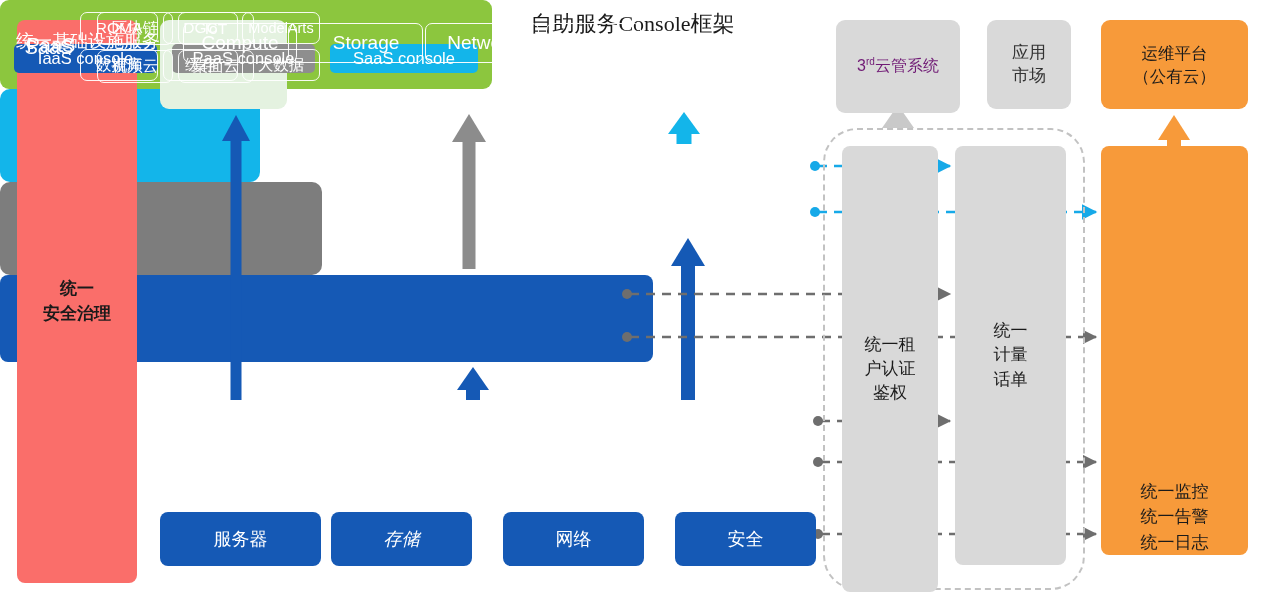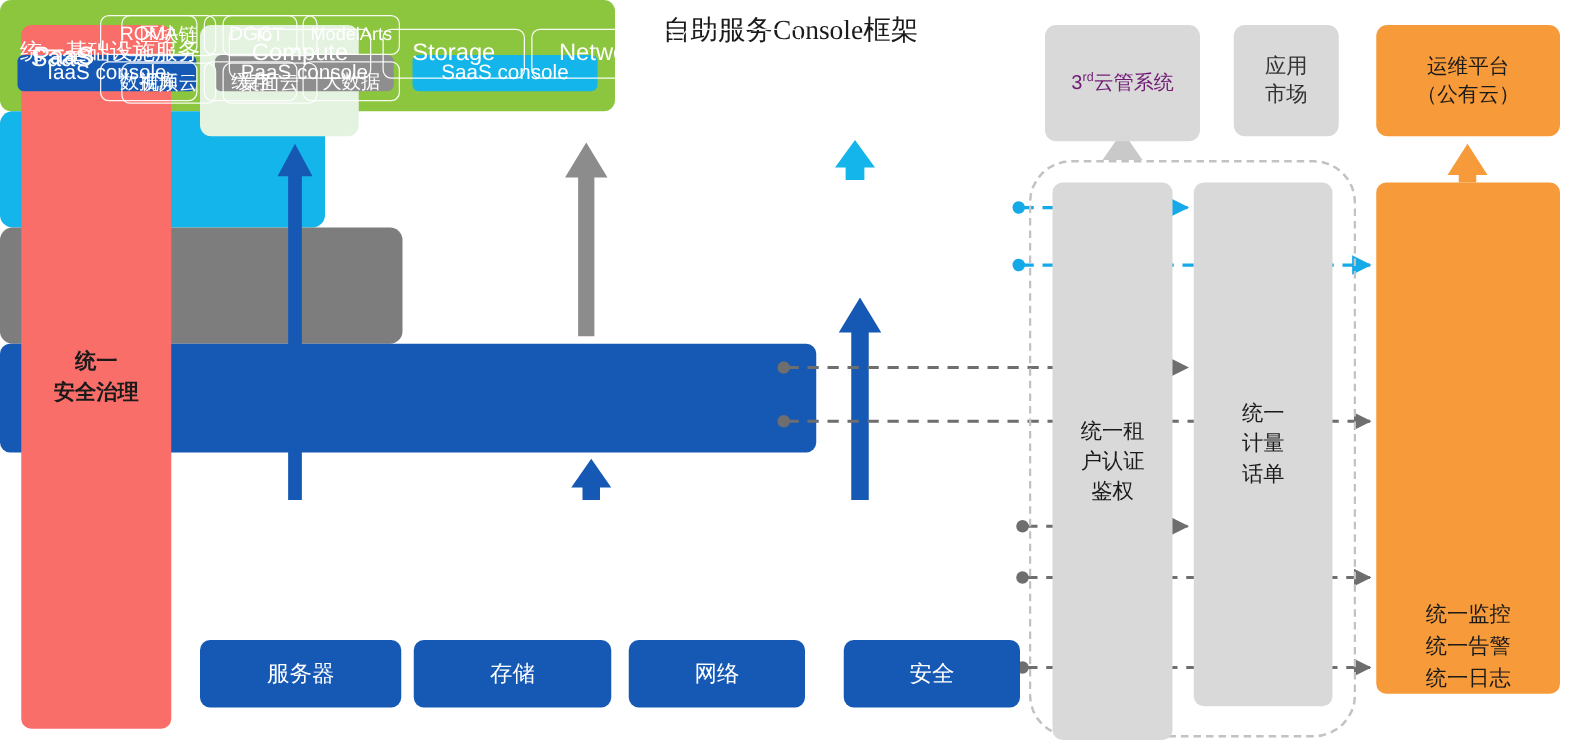--- a/index.html
+++ b/index.html
@@ -226,23 +226,23 @@
     <div class="sub-chip" style="left:163px;top:12px;width:73px;height:30px;">DGC</div>
     <div class="sub-chip" style="left:242px;top:12px;width:76px;height:30px;font-size:14.5px;">ModelArts</div>
     <div class="sub-chip" style="left:80px;top:49px;width:76px;height:30px;">数据库</div>
     <div class="sub-chip" style="left:163px;top:49px;width:73px;height:30px;">缓存</div>
     <div class="sub-chip" style="left:242px;top:49px;width:76px;height:30px;">大数据</div>
   </div>
 
   <div class="panel-iaas">
     <div class="iaas-label">统一基础设施服务</div>
     <div class="iaas-chip" style="left:183px;width:112px;">Compute</div>
-    <div class="iaas-chip" style="left:306px;width:112px;">Storage</div>
+    <div class="iaas-chip" style="left:288px;width:112px;padding-left:21px;">Storage</div>
     <div class="iaas-chip" style="left:425px;width:112px;">Network</div>
     <div class="iaas-chip" style="left:546px;width:93px;">CCE</div>
   </div>
 
   <div class="box bottom-box" style="left:160px;width:161px;">服务器</div>
-  <div class="box bottom-box" style="left:331px;width:158px;">存储</div>
+  <div class="box bottom-box" style="left:331px;width:141px;font-style:italic;">存储</div>
   <div class="box bottom-box" style="left:503px;width:141px;">网络</div>
   <div class="box bottom-box" style="left:675px;width:141px;">安全</div>
 
 </div>
 
 </body></html>

